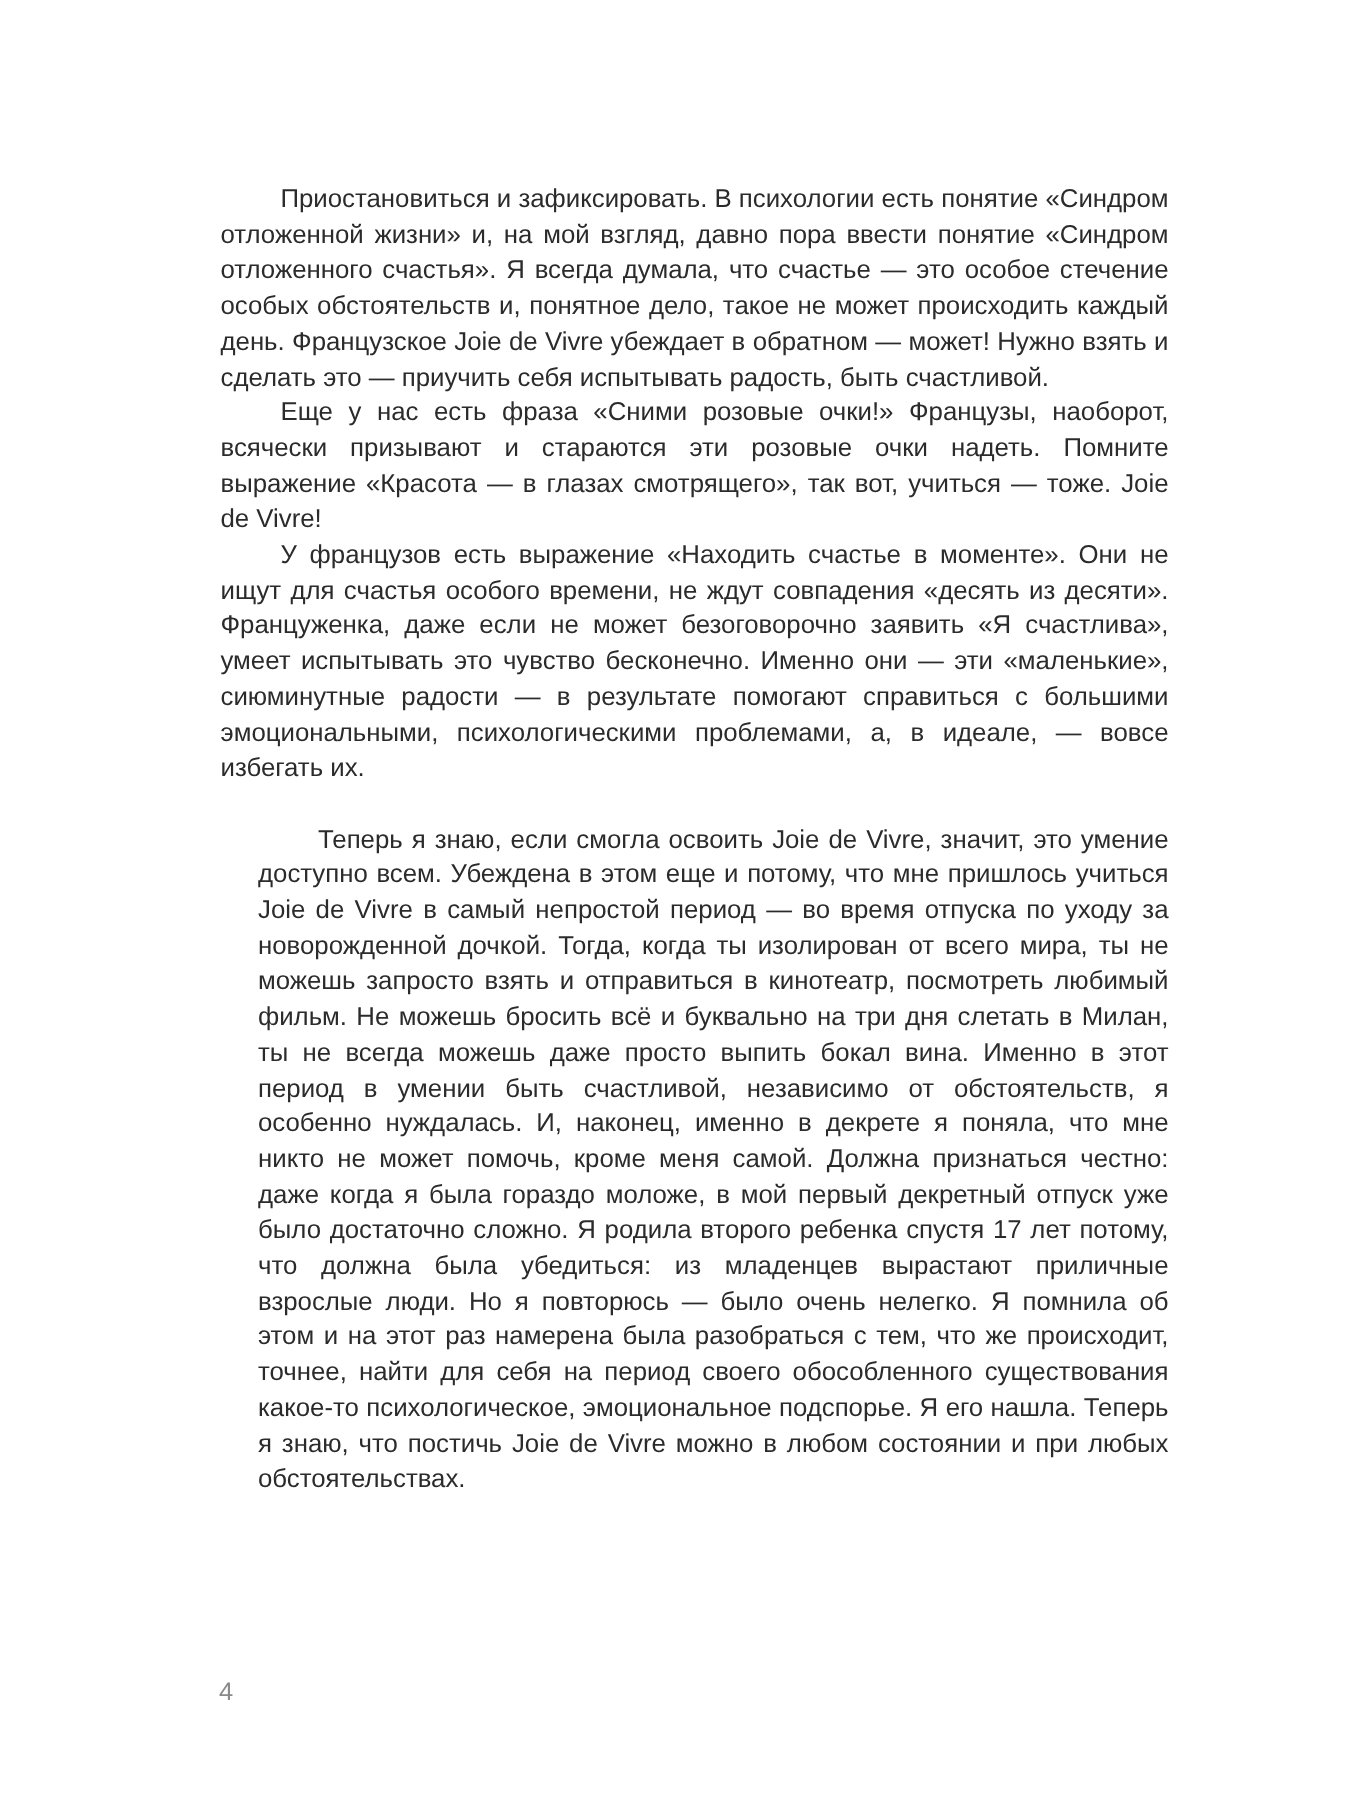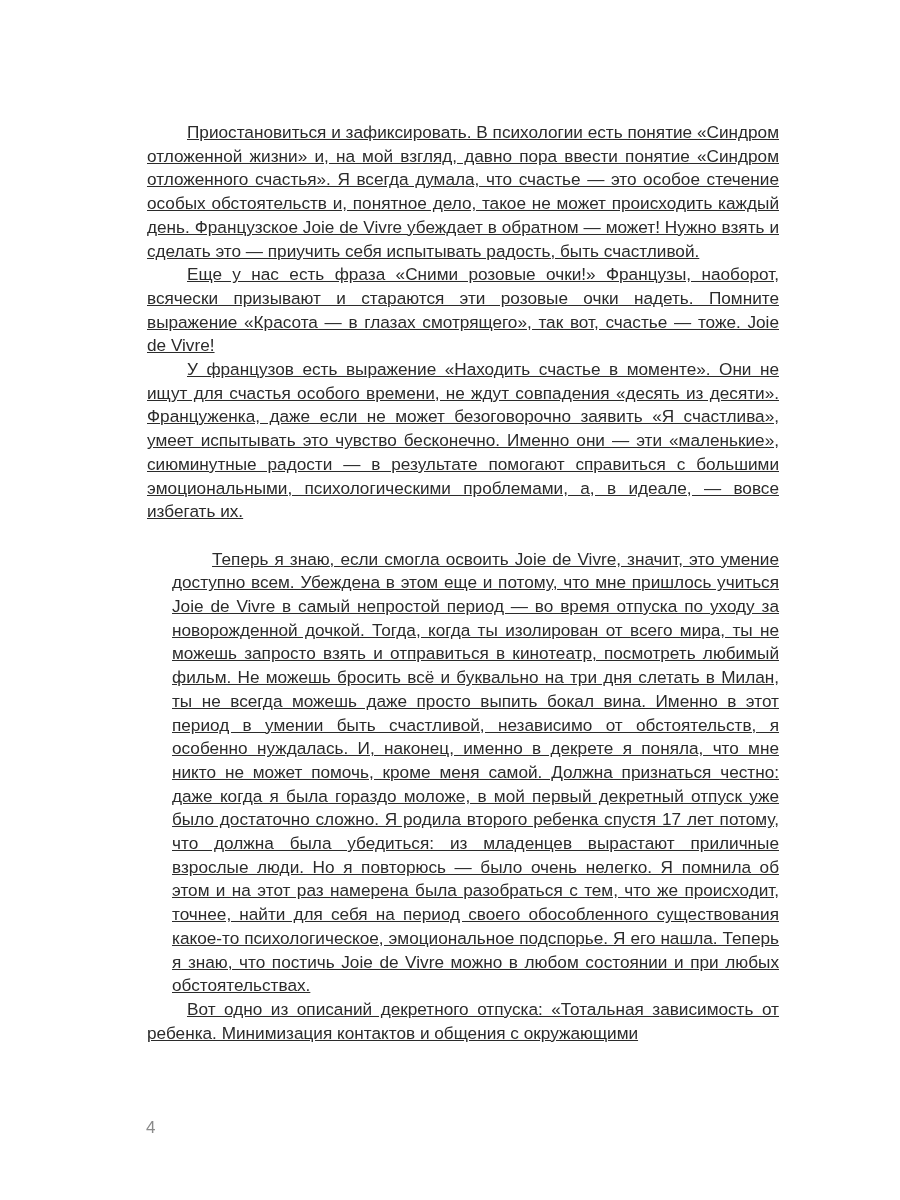--- a/index.html
+++ b/index.html
@@ -6,21 +6,20 @@
   body { width: 900px; height: 1200px; position: relative; overflow: hidden; }
   .page {
     position: absolute;
     left: 147px;
     top: 121px;
     width: 632px;
     font-family: "Liberation Sans", "DejaVu Sans", sans-serif;
     font-size: 17.2px;
     line-height: 23.7px;
     color: #2b2b2b;
-    text-decoration: underline;
   }
   .para {
     margin: 0;
     text-indent: 40px;
     text-align: justify;
     hyphens: manual;
   }
   .para.gap { margin-top: 23.7px; margin-left: 25px; }
   .page-number {
     position: absolute;
@@ -29,19 +28,18 @@
     font-family: "Liberation Sans", "DejaVu Sans", sans-serif;
     font-size: 17px;
     color: #8a8a8a;
   }
 </style>
 </head>
 <body>
 
 <div class="page">
   <p class="para">Приостановиться и зафиксировать. В психологии есть понятие «Синдром отложенной жизни» и, на мой взгляд, давно пора ввести понятие «Синдром отложенного счастья». Я всегда думала, что счастье — это особое стечение особых обстоятельств и, понятное дело, такое не может происходить каждый день. Французское Joie de Vivre убеждает в обратном — может! Нужно взять и сделать это — приучить себя испытывать радость, быть счастливой.</p>
-  <p class="para">Еще у нас есть фраза «Сними розовые очки!» Французы, наоборот, всячески призывают и стараются эти розовые очки надеть. Помните выражение «Красота — в глазах смотрящего», так вот, счастье — тоже. Joie de Vivre!</p>
+  <p class="para">Еще у нас есть фраза «Сними розовые очки!» Французы, наоборот, всячески призывают и стараются эти розовые очки надеть. Помните выражение «Красота — в глазах смотрящего», так вот, учиться — тоже. Joie de Vivre!</p>
   <p class="para">У французов есть выражение «Находить счастье в моменте». Они не ищут для счастья особого времени, не ждут совпадения «десять из десяти». Француженка, даже если не может безоговорочно заявить «Я счастлива», умеет испытывать это чувство бесконечно. Именно они — эти «маленькие», сиюминутные радости — в результате помогают справиться с большими эмоциональными, психологическими проблемами, а, в идеале, — вовсе избегать их.</p>
   <p class="para gap">Теперь я знаю, если смогла освоить Joie de Vivre, значит, это умение доступно всем. Убеждена в этом еще и потому, что мне пришлось учиться Joie de Vivre в самый непростой период — во время отпуска по уходу за новорожденной дочкой. Тогда, когда ты изолирован от всего мира, ты не можешь запросто взять и отправиться в кинотеатр, посмотреть любимый фильм. Не можешь бросить всё и буквально на три дня слетать в Милан, ты не всегда можешь даже просто выпить бокал вина.  Именно в этот период в умении быть счастливой, независимо от обстоятельств, я особенно нуждалась. И, наконец, именно в декрете я поняла, что мне никто не может помочь, кроме меня самой. Должна признаться честно: даже когда я была гораздо моложе, в мой первый декретный отпуск   уже было достаточно сложно. Я родила второго ребенка спустя 17 лет потому, что должна была убедиться: из младенцев вырастают приличные взрослые люди. Но я повторюсь — было очень нелегко. Я помнила об этом и на этот раз намерена была разобраться с тем, что же происходит, точнее, найти для себя на период своего обособленного существования какое-то психологическое, эмоциональное подспорье. Я его нашла. Теперь я знаю, что постичь Joie de Vivre можно в любом состоянии и при любых обстоятельствах.</p>
-  <p class="para">Вот одно из описаний декретного отпуска: «Тотальная зависимость от ребенка. Минимизация контактов и общения с окружающими</p>
 </div>
 
 <div class="page-number">4</div>
 
 </body></html>

